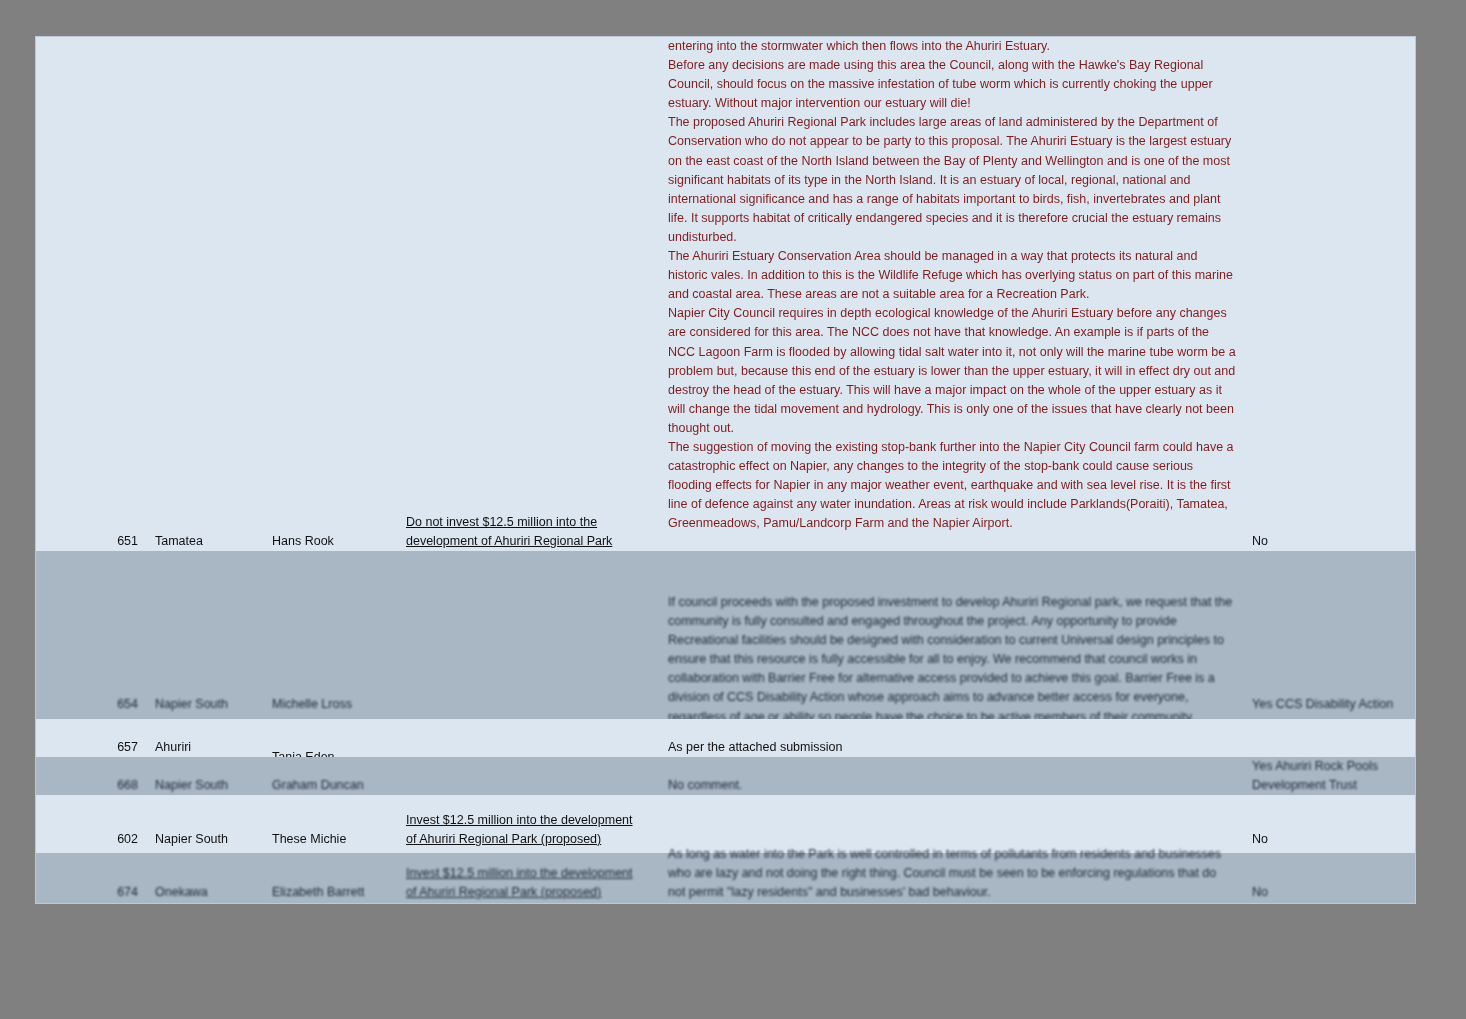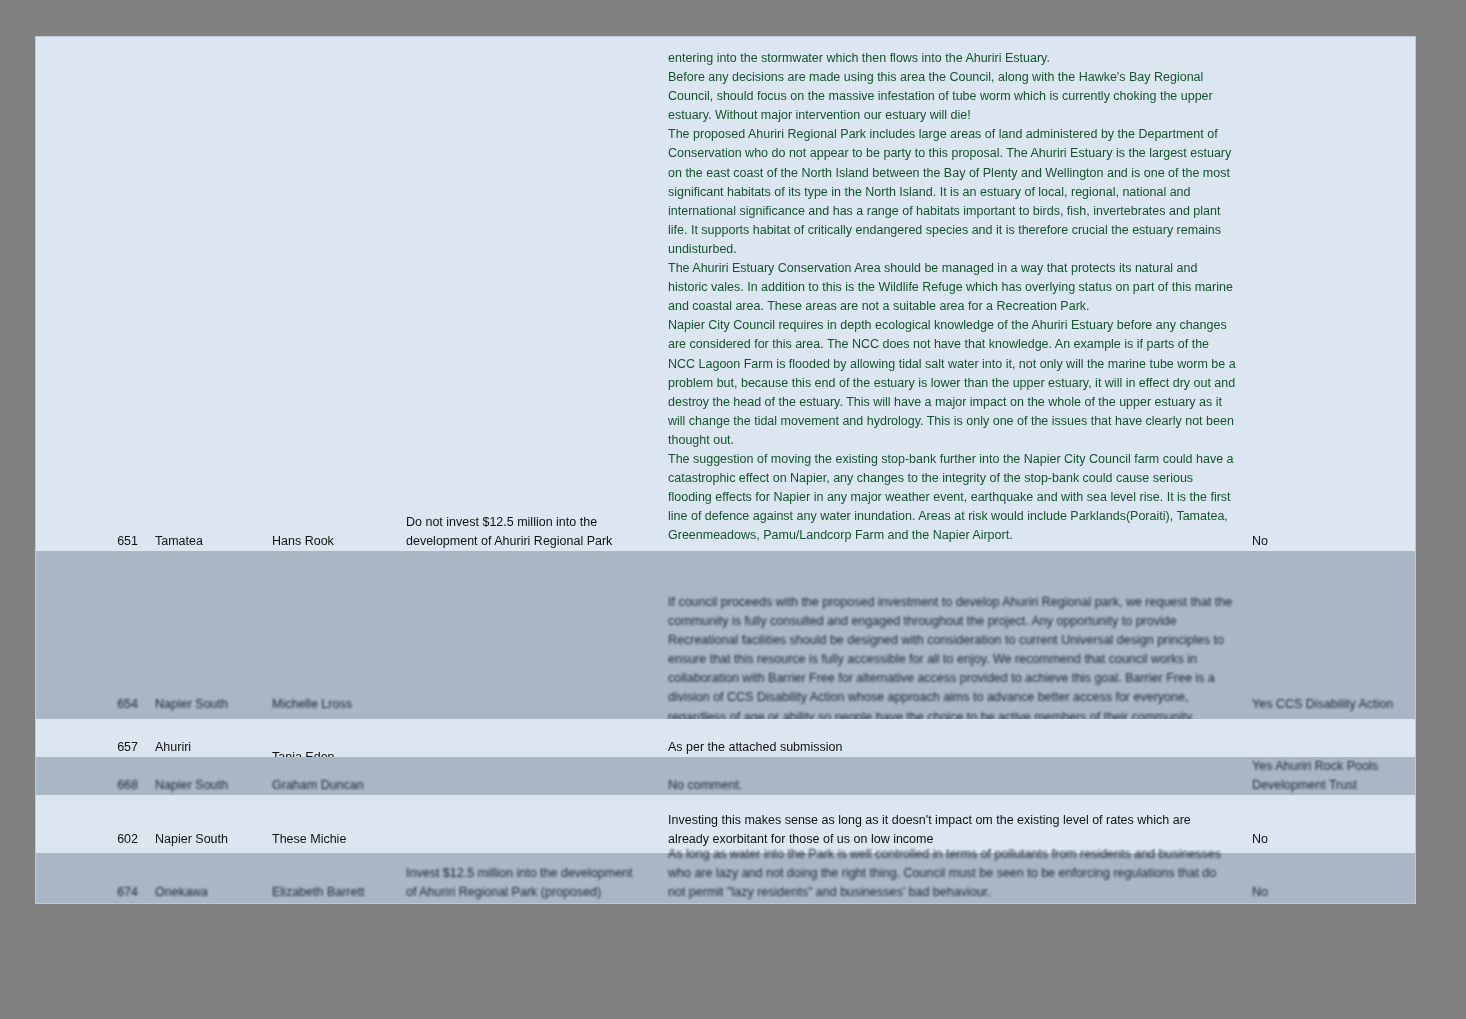--- a/index.html
+++ b/index.html
@@ -37,33 +37,33 @@
     position: absolute;
     font-size: 12.5px;
     line-height: 19px;
     color: #111111;
     box-sizing: border-box;
   }
 
   .c-id      { left: 68px;  width: 34px;  text-align: right; }
   .c-area    { left: 106px; width: 120px; margin-left: 13px; }
   .c-name    { left: 236px; width: 160px; }
-  .c-topic   { left: 370px; width: 228px; }
+  .c-topic   { left: 370px; width: 228px; text-decoration: underline; }
   .c-comment { left: 632px; width: 562px; }
   .c-org     { left: 1216px; width: 160px; }
 
   
   .longtext {
     position: absolute;
     left: 632px;
-    top: 12px;
+    top: 0;
     width: 570px;
     font-size: 12.5px;
     line-height: 19.1px;
-    color: #14532d;
+    color: #7f1d1d;
   }
   .longtext p { margin: 0; }
 
   
   .blurred .cell,
   .blurred .longtext {
     filter: blur(1.15px);
     color: #1b2733;
   }
 
@@ -117,21 +117,21 @@
     <div class="cell c-area" style="top:19px;">Napier South</div>
     <div class="cell c-name" style="top:19px;">Graham Duncan</div>
     <div class="cell c-comment" style="top:19px;">No comment.</div>
     <div class="cell c-org" style="top:0px;">Yes Ahuriri Rock Pools Development Trust</div>
   </div>
 
   <div class="row light row-671">
     <div class="cell c-id" style="top:35px;">602</div>
     <div class="cell c-area" style="top:35px;">Napier South</div>
     <div class="cell c-name" style="top:35px;">These Michie</div>
-    <div class="cell c-comment" style="top:16px;">Investing this makes sense as long as it doesn't impact om the existing level of rates which are already exorbitant for those of us on low income</div>
+    <div class="cell c-topic" style="top:16px;">Invest $12.5 million into the development of Ahuriri Regional Park (proposed)</div>
     <div class="cell c-org" style="top:35px;">No</div>
   </div>
 
   <div class="row blurred row-674">
     <div class="cell c-id" style="top:30px;">674</div>
     <div class="cell c-area" style="top:30px;">Onekawa</div>
     <div class="cell c-name" style="top:30px;">Elizabeth Barrett</div>
     <div class="cell c-topic" style="top:11px;">Invest $12.5 million into the development of Ahuriri Regional Park (proposed)</div>
     <div class="cell c-comment" style="top:-8px;">As long as water into the Park is well controlled  in terms of pollutants from residents and businesses who are lazy and not doing the right thing. Council must be seen to be enforcing regulations that do not permit "lazy residents" and businesses' bad behaviour.</div>
     <div class="cell c-org" style="top:30px;">No</div>

